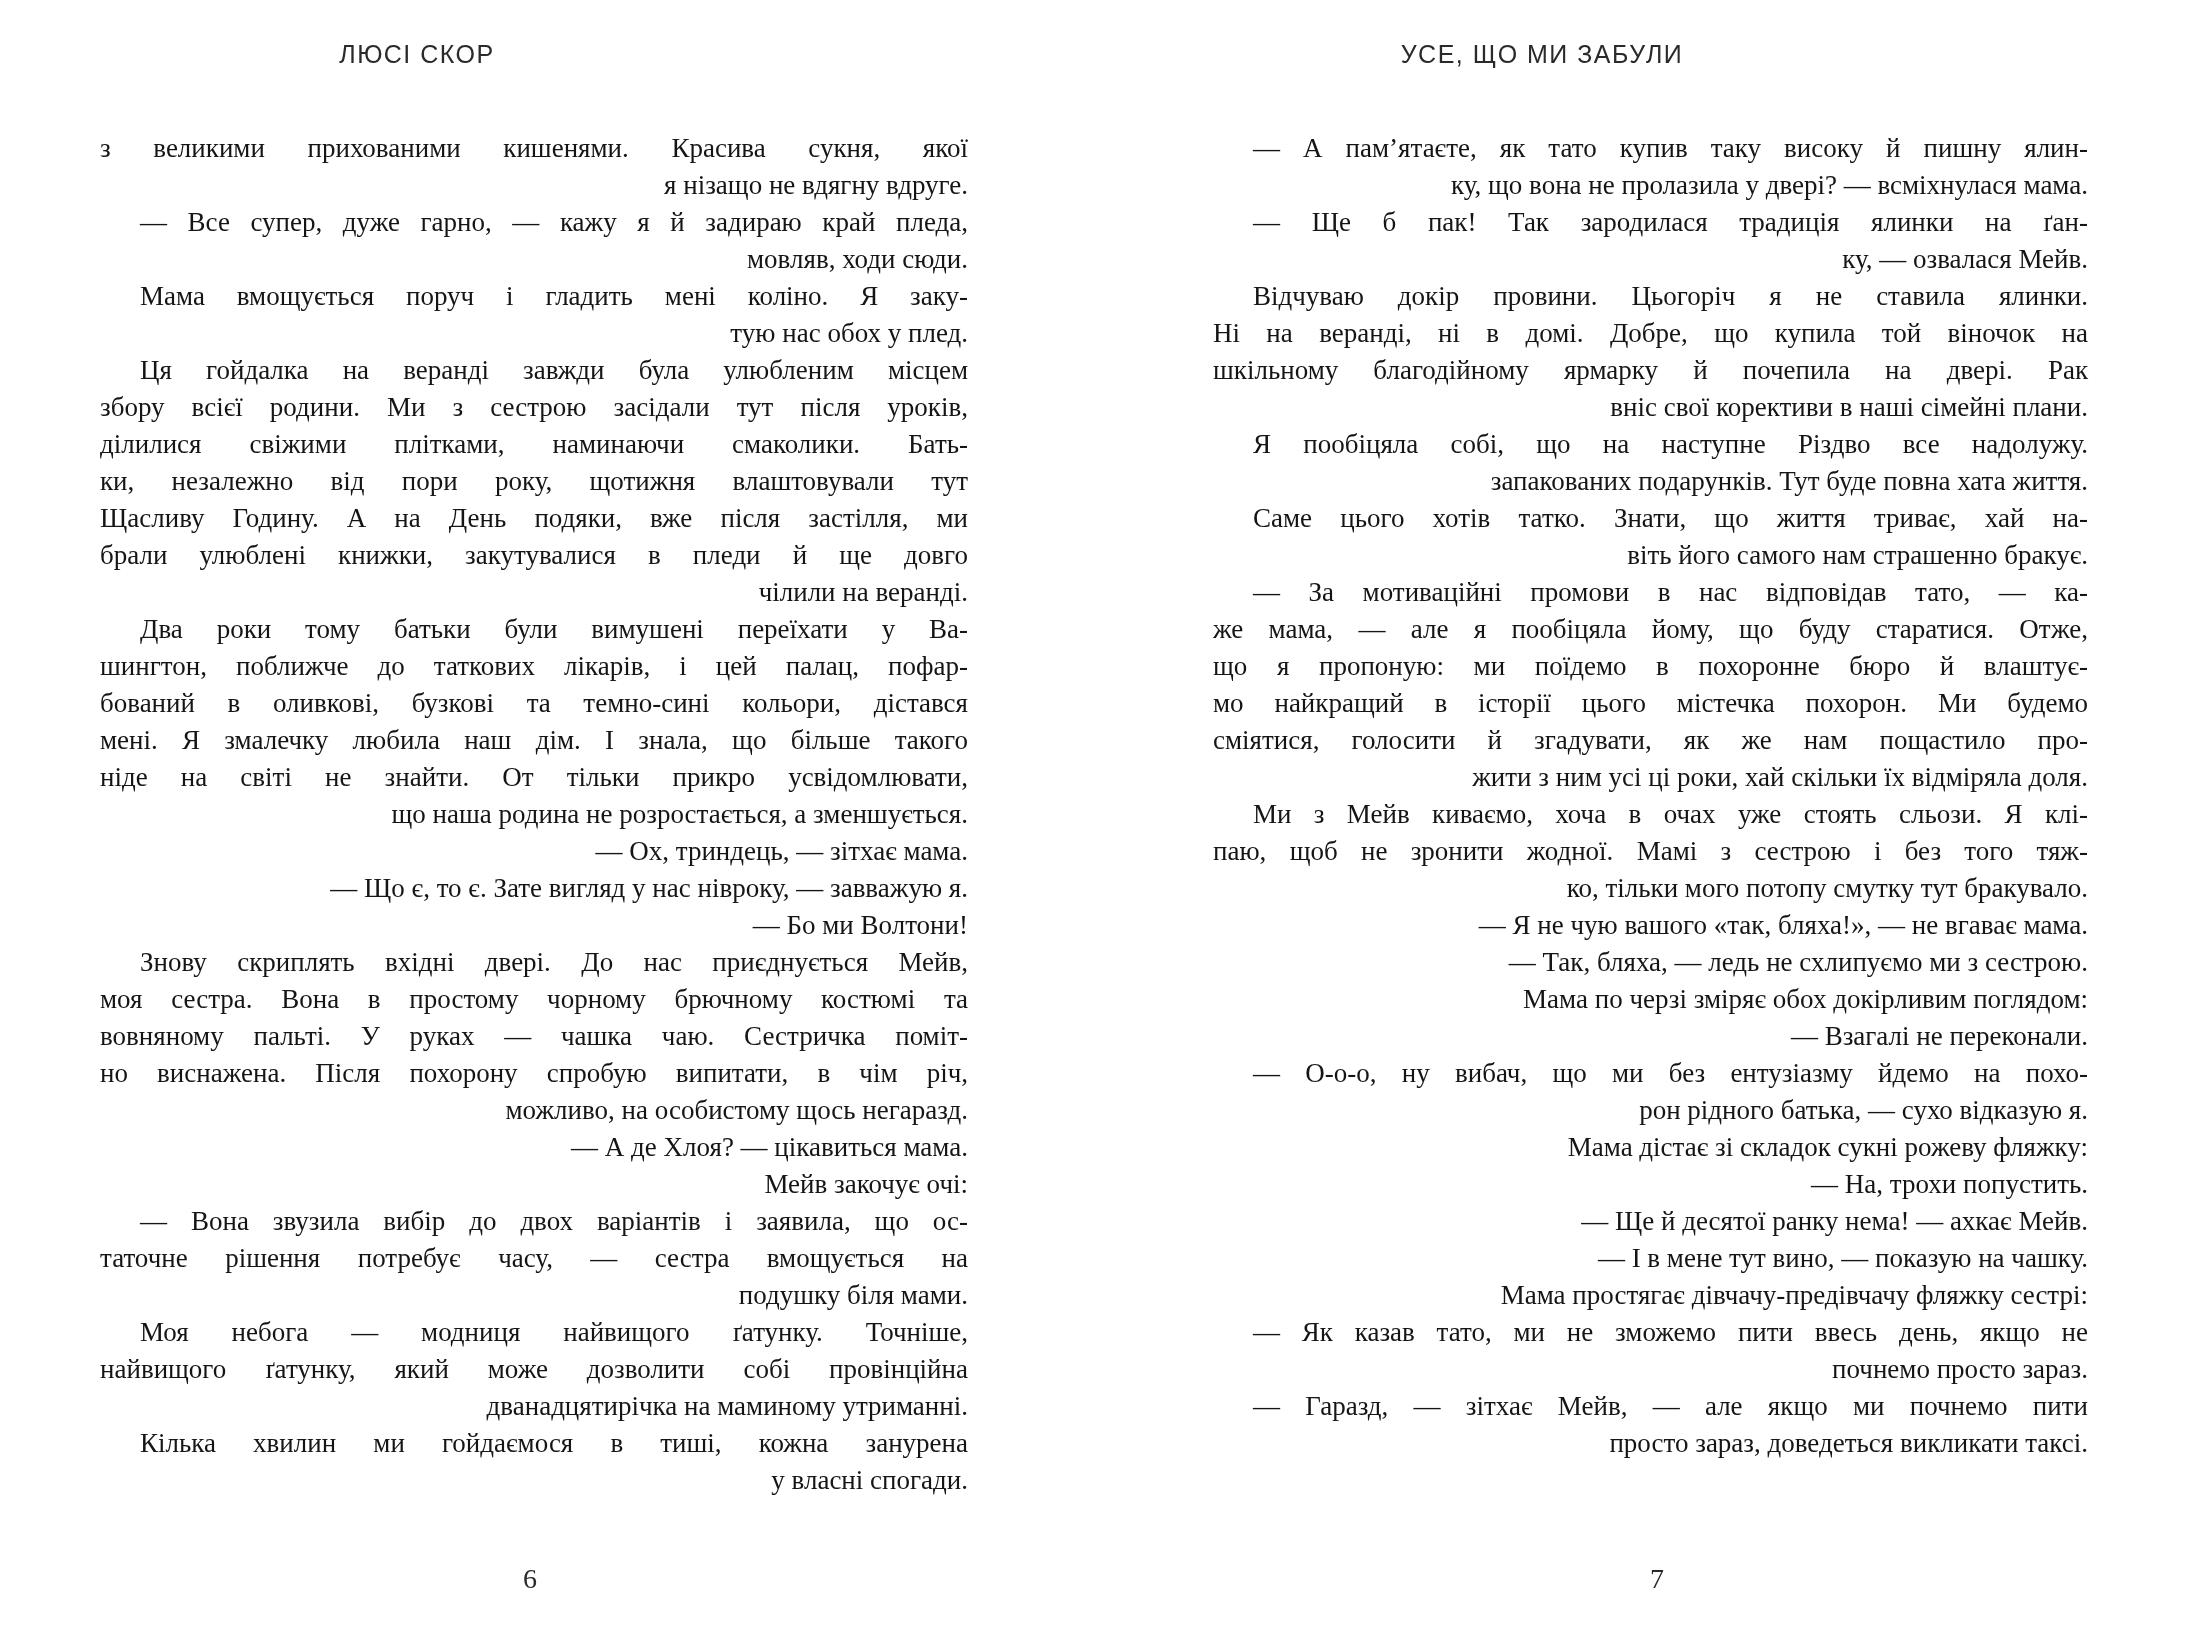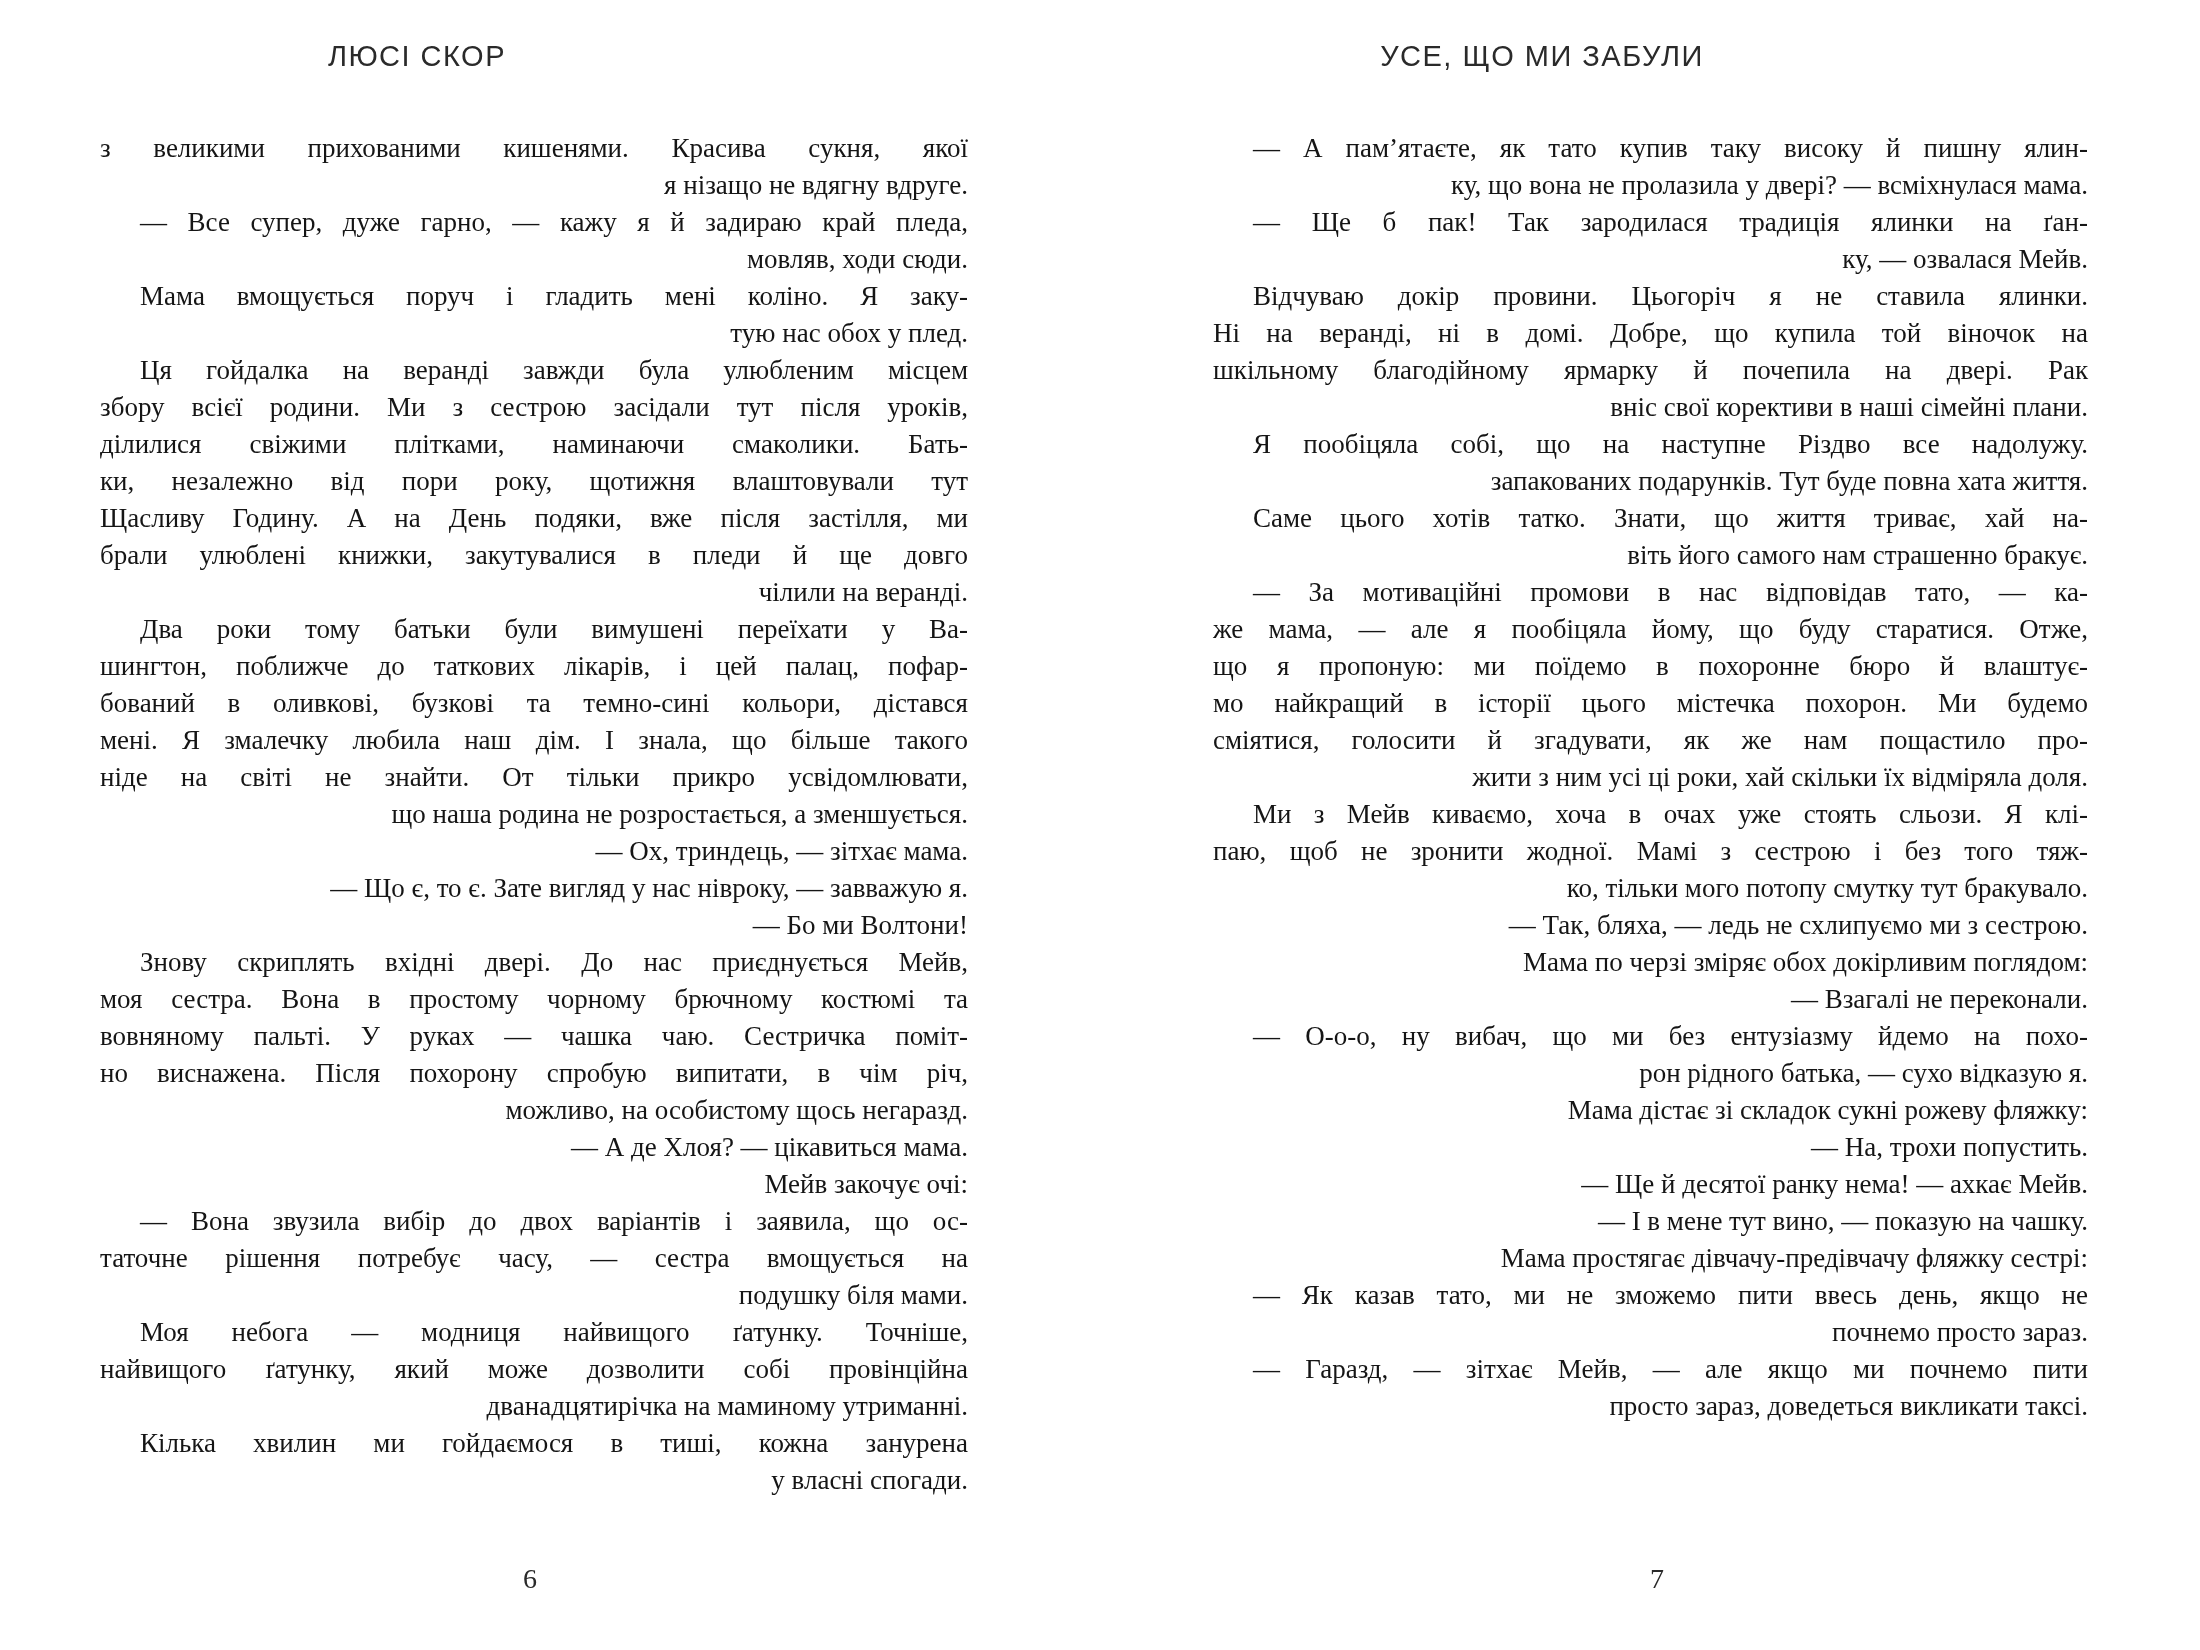--- a/index.html
+++ b/index.html
@@ -9,21 +9,21 @@
     position: relative;
     font-family: "Liberation Serif", serif;
     color: #151515;
     overflow: hidden;
   }
   .spread { position: absolute; inset: 0; }
   .running-head {
     position: absolute; top: 40px;
     transform: translateX(-50%);
     font-family: "Liberation Sans", sans-serif;
-    font-size: 29px; letter-spacing: 1.5px;
+    font-size: 25px; letter-spacing: 1.5px;
     color: #2a2a2a; white-space: nowrap;
   }
   #head-left  { left: 417px; }
   #head-right { left: 1542px; }
   .body-col { position: absolute; top: 130px; }
   #body-left  { left: 100px;  width: 868px; }
   #body-right { left: 1213px; width: 875px; font-family: Liberation Serif, serif; }
   .line {
     height: 37px; line-height: 37px;
     font-size: 27px;
@@ -107,20 +107,21 @@
         <div class="line fin">віть його самого нам страшенно бракує.</div>
         <div class="line just ind">— За мотиваційні промови в нас відповідав тато, — ка-</div>
         <div class="line just">же мама, — але я пообіцяла йому, що буду старатися. Отже,</div>
         <div class="line just">що я пропоную: ми поїдемо в похоронне бюро й влаштує-</div>
         <div class="line just">мо найкращий в історії цього містечка похорон. Ми будемо</div>
         <div class="line just">сміятися, голосити й згадувати, як же нам пощастило про-</div>
         <div class="line fin">жити з ним усі ці роки, хай скільки їх відміряла доля.</div>
         <div class="line just ind">Ми з Мейв киваємо, хоча в очах уже стоять сльози. Я клі-</div>
         <div class="line just">паю, щоб не зронити жодної. Мамі з сестрою і без того тяж-</div>
         <div class="line fin">ко, тільки мого потопу смутку тут бракувало.</div>
+        <div class="line fin ind">— Я не чую вашого «так, бляха!», — не вгаває мама.</div>
         <div class="line fin ind">— Так, бляха, — ледь не схлипуємо ми з сестрою.</div>
         <div class="line fin ind">Мама по черзі зміряє обох докірливим поглядом:</div>
         <div class="line fin ind">— Взагалі не переконали.</div>
         <div class="line just ind">— О-о-о, ну вибач, що ми без ентузіазму йдемо на похо-</div>
         <div class="line fin">рон рідного батька, — сухо відказую я.</div>
         <div class="line fin ind">Мама дістає зі складок сукні рожеву фляжку:</div>
         <div class="line fin ind">— На, трохи попустить.</div>
         <div class="line fin ind">— Ще й десятої ранку нема! — ахкає Мейв.</div>
         <div class="line fin ind">— І в мене тут вино, — показую на чашку.</div>
         <div class="line fin ind">Мама простягає дівчачу-предівчачу фляжку сестрі:</div>

